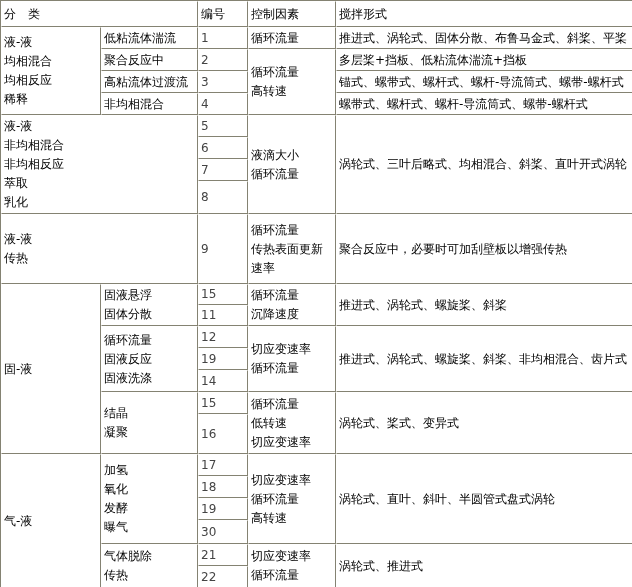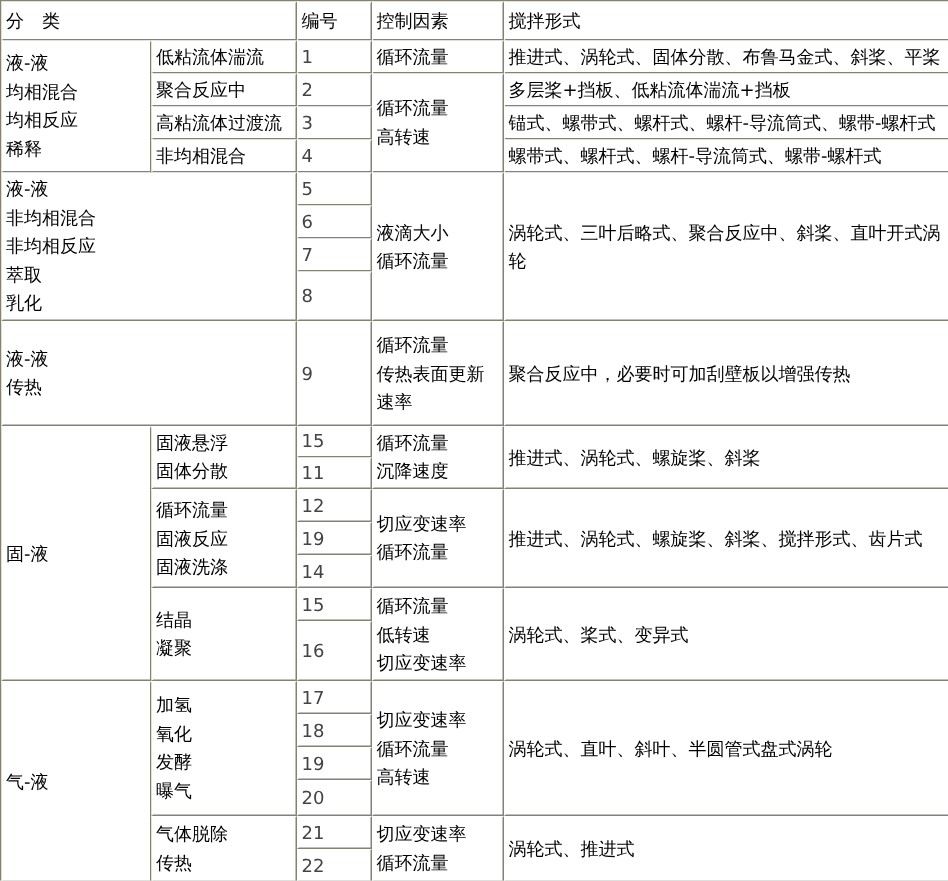--- a/index.html
+++ b/index.html
@@ -94,21 +94,21 @@
 
   <tr class="h22">
     <td colspan="2" rowspan="4">液-液
 非均相混合
 非均相反应
 萃取
 乳化</td>
     <td class="num">5</td>
     <td rowspan="4">液滴大小
 循环流量</td>
-    <td rowspan="4">涡轮式、三叶后略式、聚合反应中、斜桨、直叶开式涡轮</td>
+    <td rowspan="4">涡轮式、三叶后略式、均相混合、斜桨、直叶开式涡轮</td>
   </tr>
   <tr class="h22">
     <td class="num">6</td>
   </tr>
   <tr class="h22">
     <td class="num">7</td>
   </tr>
   <tr class="h33">
     <td class="num">8</td>
   </tr>
@@ -134,21 +134,21 @@
   <tr class="h21">
     <td class="num">11</td>
   </tr>
   <tr class="h22">
     <td rowspan="3">循环流量
 固液反应
 固液洗涤</td>
     <td class="num">12</td>
     <td rowspan="3">切应变速率
 循环流量</td>
-    <td rowspan="3">推进式、涡轮式、螺旋桨、斜桨、搅拌形式、齿片式</td>
+    <td rowspan="3">推进式、涡轮式、螺旋桨、斜桨、非均相混合、齿片式</td>
   </tr>
   <tr class="h22">
     <td class="num">19</td>
   </tr>
   <tr class="h22">
     <td class="num">14</td>
   </tr>
   <tr class="h22">
     <td rowspan="2">结晶
 凝聚</td>
@@ -174,21 +174,21 @@
 高转速</td>
     <td rowspan="4">涡轮式、直叶、斜叶、半圆管式盘式涡轮</td>
   </tr>
   <tr class="h22">
     <td class="num">18</td>
   </tr>
   <tr class="h22">
     <td class="num">19</td>
   </tr>
   <tr class="h24">
-    <td class="num">20</td>
+    <td class="num">30</td>
   </tr>
   <tr class="h22">
     <td rowspan="2">气体脱除
 传热</td>
     <td class="num">21</td>
     <td rowspan="2">切应变速率
 循环流量</td>
     <td rowspan="2">涡轮式、推进式</td>
   </tr>
   <tr class="h22">

